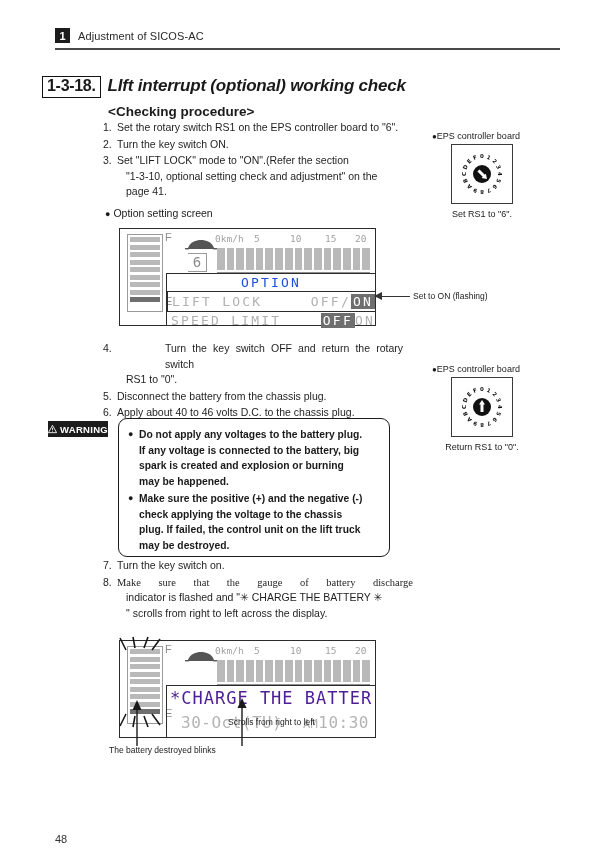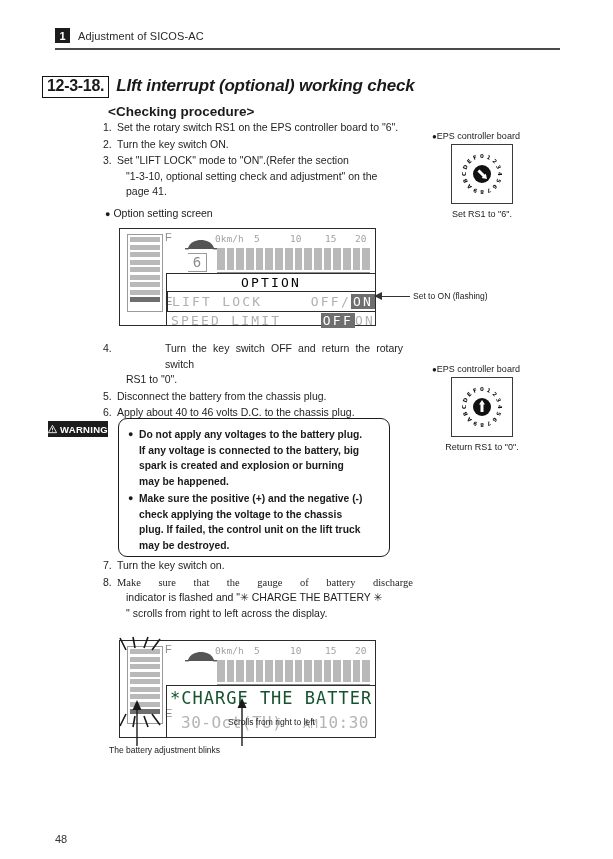--- a/index.html
+++ b/index.html
@@ -72,29 +72,29 @@
   
   .scale{position:absolute;left:95px;top:4px;width:155px;height:13px;}
   .scale span{position:absolute;font-size:9.5px;color:#a2a2a2;font-family:"DejaVu Sans Mono",monospace;}
   .bars{position:absolute;left:97px;top:19px;width:153px;height:22px;display:flex;gap:2px;}
   .bars i{flex:1;background:#b9b9b9;display:block;}
   .barline{position:absolute;left:97px;top:43px;width:153px;height:1.6px;background:#8f8f8f;}
 
   
   .optpanel{position:absolute;left:46px;top:44px;right:0;bottom:0;border:1.6px solid #2b2b2b;border-right:none;border-bottom:none;box-sizing:border-box;}
   .optrow{height:17px;display:flex;align-items:center;font-family:"DejaVu Sans Mono",monospace;font-size:13px;color:#b0b0b0;letter-spacing:2.2px;}
-  .opt-title{justify-content:center;color:#000000;}
+  .opt-title{justify-content:center;color:#1d4ed8;}
   .optrow.framed{border:1.6px solid #2b2b2b;border-right:none;box-sizing:content-box;height:19px;}
   .opt-label{padding-left:4px;flex:1;}
   .hl{background:#6e6e6e;color:#fff;padding:0 2px;}
   .sep{color:#b0b0b0;}
 
   
   .msgpanel{position:absolute;left:46px;top:44px;right:0;bottom:0;border-top:1.6px solid #2b2b2b;border-left:1.6px solid #2b2b2b;box-sizing:border-box;}
-  .msgline{font-family:"DejaVu Sans Mono",monospace;font-size:17px;color:#14532d;letter-spacing:1px;padding-left:3px;line-height:25px;}
+  .msgline{font-family:"DejaVu Sans Mono",monospace;font-size:17px;color:#4c1d95;letter-spacing:1px;padding-left:3px;line-height:25px;}
   .msgline2{font-family:"DejaVu Sans Mono",monospace;font-size:16px;color:#b4b4b4;letter-spacing:.5px;display:flex;justify-content:space-between;padding:0 6px 0 14px;line-height:24px;}
   .msgline2 .ampm{font-size:12px;}
 
   
   .fig{position:absolute;text-align:center;}
   .fig .cap-top{font-size:9px;text-align:left;margin-bottom:3px;white-space:nowrap;}
   .fig .cap-top .dot{font-size:8px;}
   .fig .dialbox{width:62px;height:60px;border:1px solid #3a3a3a;box-sizing:border-box;margin:0 auto;
      display:flex;align-items:center;justify-content:center;background:#fff;}
   .fig .cap-bot{font-size:9px;margin-top:5px;white-space:nowrap;}
@@ -131,21 +131,21 @@
 
 <div class="page">
 
   <div class="hdr">
     <div class="hdr-num">1</div>
     <div class="hdr-title">Adjustment of SICOS-AC</div>
   </div>
   <div class="hdr-rule"></div>
 
   <div class="sec">
-    <div class="sec-num">12-3-18.</div>
+    <div class="sec-num">1-3-18.</div>
     <div class="sec-name">LIft interrupt (optional) working check</div>
   </div>
   <div class="subhead">&lt;Checking procedure&gt;</div>
 
   <div class="steps steps1">
     <div class="li">
       <span class="n">1.</span>
       <span class="t">Set the rotary switch RS1 on the EPS controller board to "6".</span>
     </div>
     <div class="li">
@@ -437,17 +437,17 @@
 
   <svg style="position:absolute;left:131px;top:700px;width:12px;height:46px;" viewBox="0 0 12 46">
     <path d="M6 46 L6 9" stroke="#1a1a1a" stroke-width="1.4" fill="none"></path>
     <path d="M6 0 L10.5 10 L1.5 10 Z" fill="#1a1a1a"></path>
   </svg>
   <svg style="position:absolute;left:236px;top:698px;width:12px;height:48px;" viewBox="0 0 12 48">
     <path d="M6 48 L6 9" stroke="#1a1a1a" stroke-width="1.4" fill="none"></path>
     <path d="M6 0 L10.5 10 L1.5 10 Z" fill="#1a1a1a"></path>
   </svg>
 
-  <div class="botcap" style="left:109px;top:745px;">The battery adjustment blinks</div>
+  <div class="botcap" style="left:109px;top:745px;">The battery destroyed blinks</div>
   <div class="botcap" style="left:228px;top:717px;">Scrolls from right to left</div>
 
   <div class="pgnum">48</div>
 </div>
 
 </body></html>

